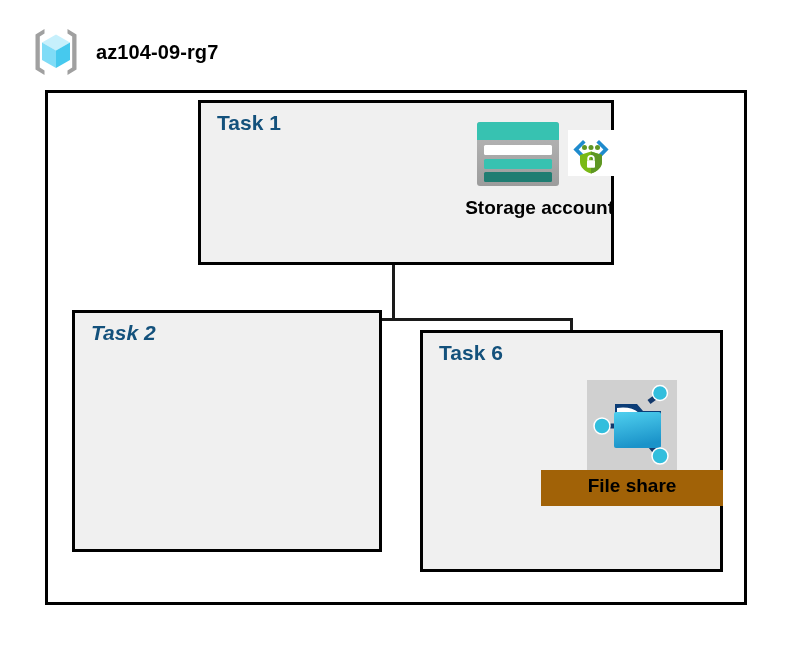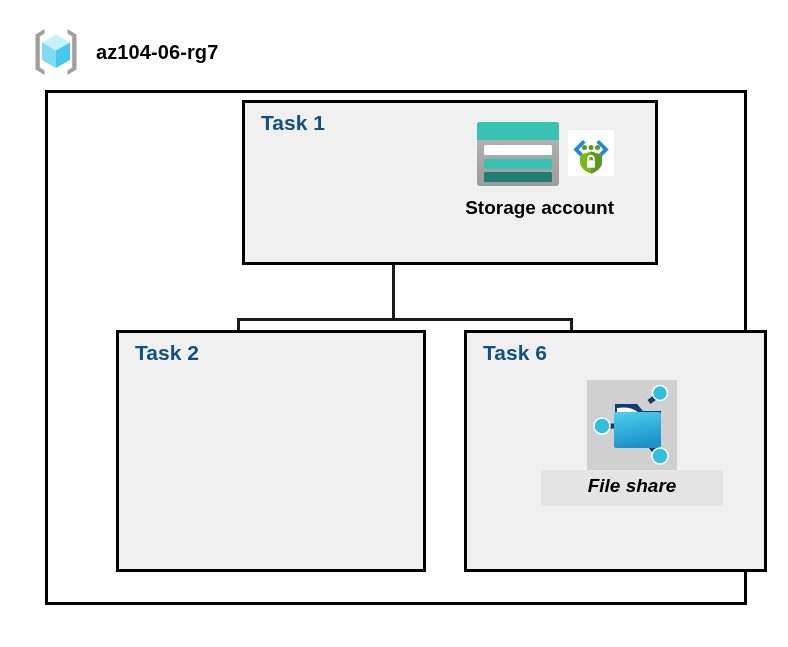--- a/index.html
+++ b/index.html
@@ -51,24 +51,23 @@
     height: 515px;
     border: 3px solid #000000;
     box-sizing: border-box;
     background: transparent;
   }
   .task-box {
     position: absolute;
     background: #f0f0f0;
     border: 3px solid #000000;
     box-sizing: border-box;
-    margin-left: 44px;
   }
   #task-box-1 { left: 198px; top: 100px; width: 416px; height: 165px; }
-  #task-box-2 { left: 72px;  top: 330px; width: 310px; height: 242px; }
+  #task-box-2 { left: 72px;  top: 310px; width: 310px; height: 242px; font-style: italic; }
   #task-box-3 { left: 420px; top: 330px; width: 303px; height: 242px; }
 
   .task-label {
     position: absolute;
     left: 16px;
     top: 8px;
     font-size: 21px;
     font-weight: bold;
     color: #13517c;
     white-space: nowrap;
@@ -113,25 +112,24 @@
     align-items: center;
   }
   .fs-icon-bg {
     background: #d0d0d0;
     padding: 2px 0 0 0;
     width: 90px;
     display: flex;
     justify-content: center;
   }
   .fs-caption-bg {
-    background: #e5e5e5;
+    background: #a16207;
     width: 182px;
     text-align: center;
     padding: 5px 0 9px 0;
-    font-style: italic;
   }
 
   
   .connector {
     position: absolute;
     background: #1a1a1a;
   }
   .conn-v { width: 3px; }
   .conn-h { height: 3px; }
   #conn-trunk      { left: 392px; top: 225px; height: 95px; }
@@ -152,21 +150,21 @@
 
         <path d="M37.5 3 L46.5 8.5 L46.5 43.5 L37.5 49 L37.5 44.5 L42.2 41.6 L42.2 10.4 L37.5 7.5 Z" fill="#a0a0a0"></path>
 
         <path d="M26 8.5 L40 16.5 L26 24.5 L12 16.5 Z" fill="#c7f0fc"></path>
 
         <path d="M12 16.5 L26 24.5 L26 42 L12 34 Z" fill="#7fdcf7"></path>
 
         <path d="M40 16.5 L40 34 L26 42 L26 24.5 Z" fill="#46c9ee"></path>
       </svg>
     </span>
-    <span class="rg-title">az104-06-rg7</span>
+    <span class="rg-title">az104-09-rg7</span>
   </div>
 
   <div class="rg-boundary"></div>
 
   <div class="connector conn-v" id="conn-trunk"></div>
   <div class="connector conn-h" id="conn-bus"></div>
   <div class="connector conn-v" id="conn-drop-left"></div>
   <div class="connector conn-v" id="conn-drop-right"></div>
 
   <div class="task-box" id="task-box-1">

